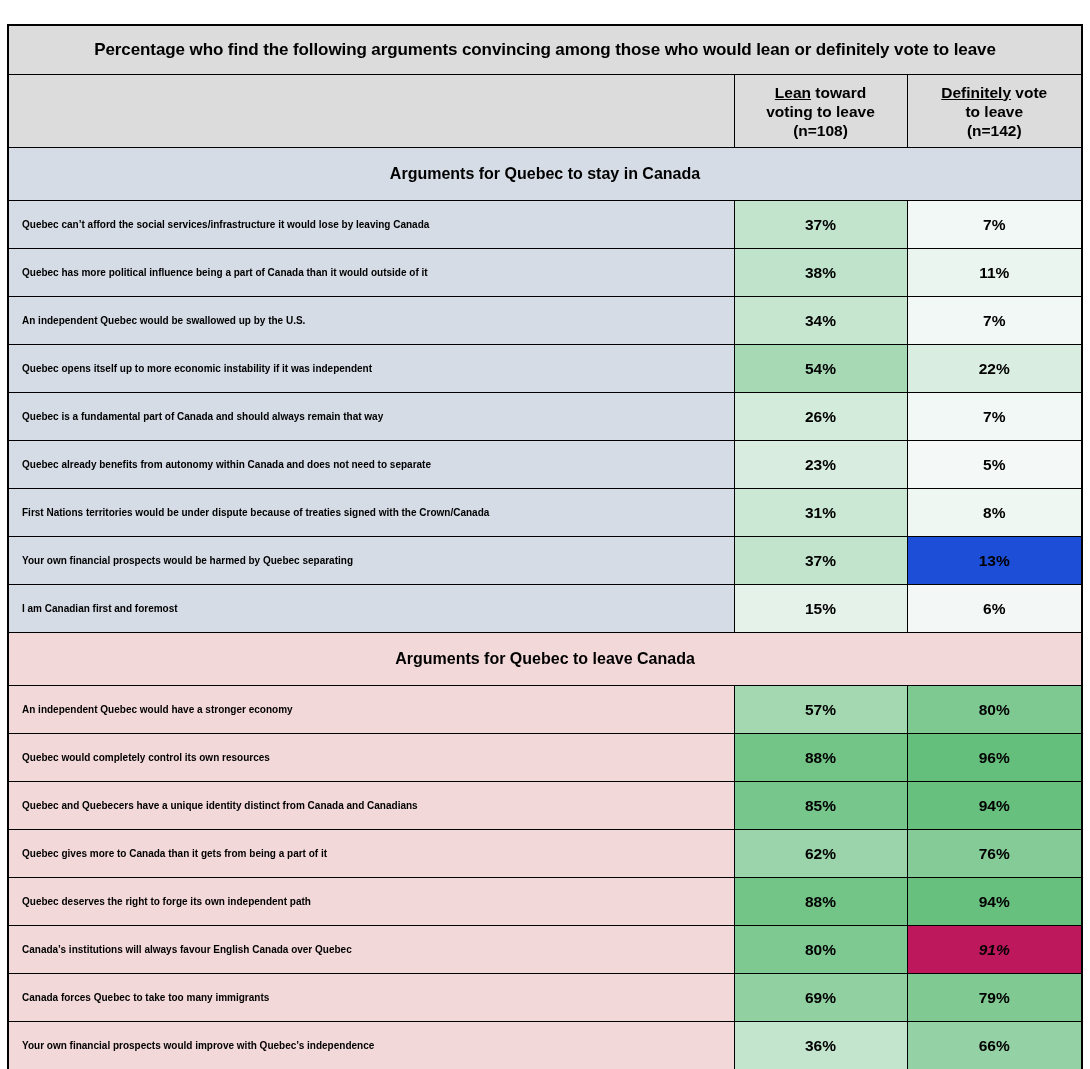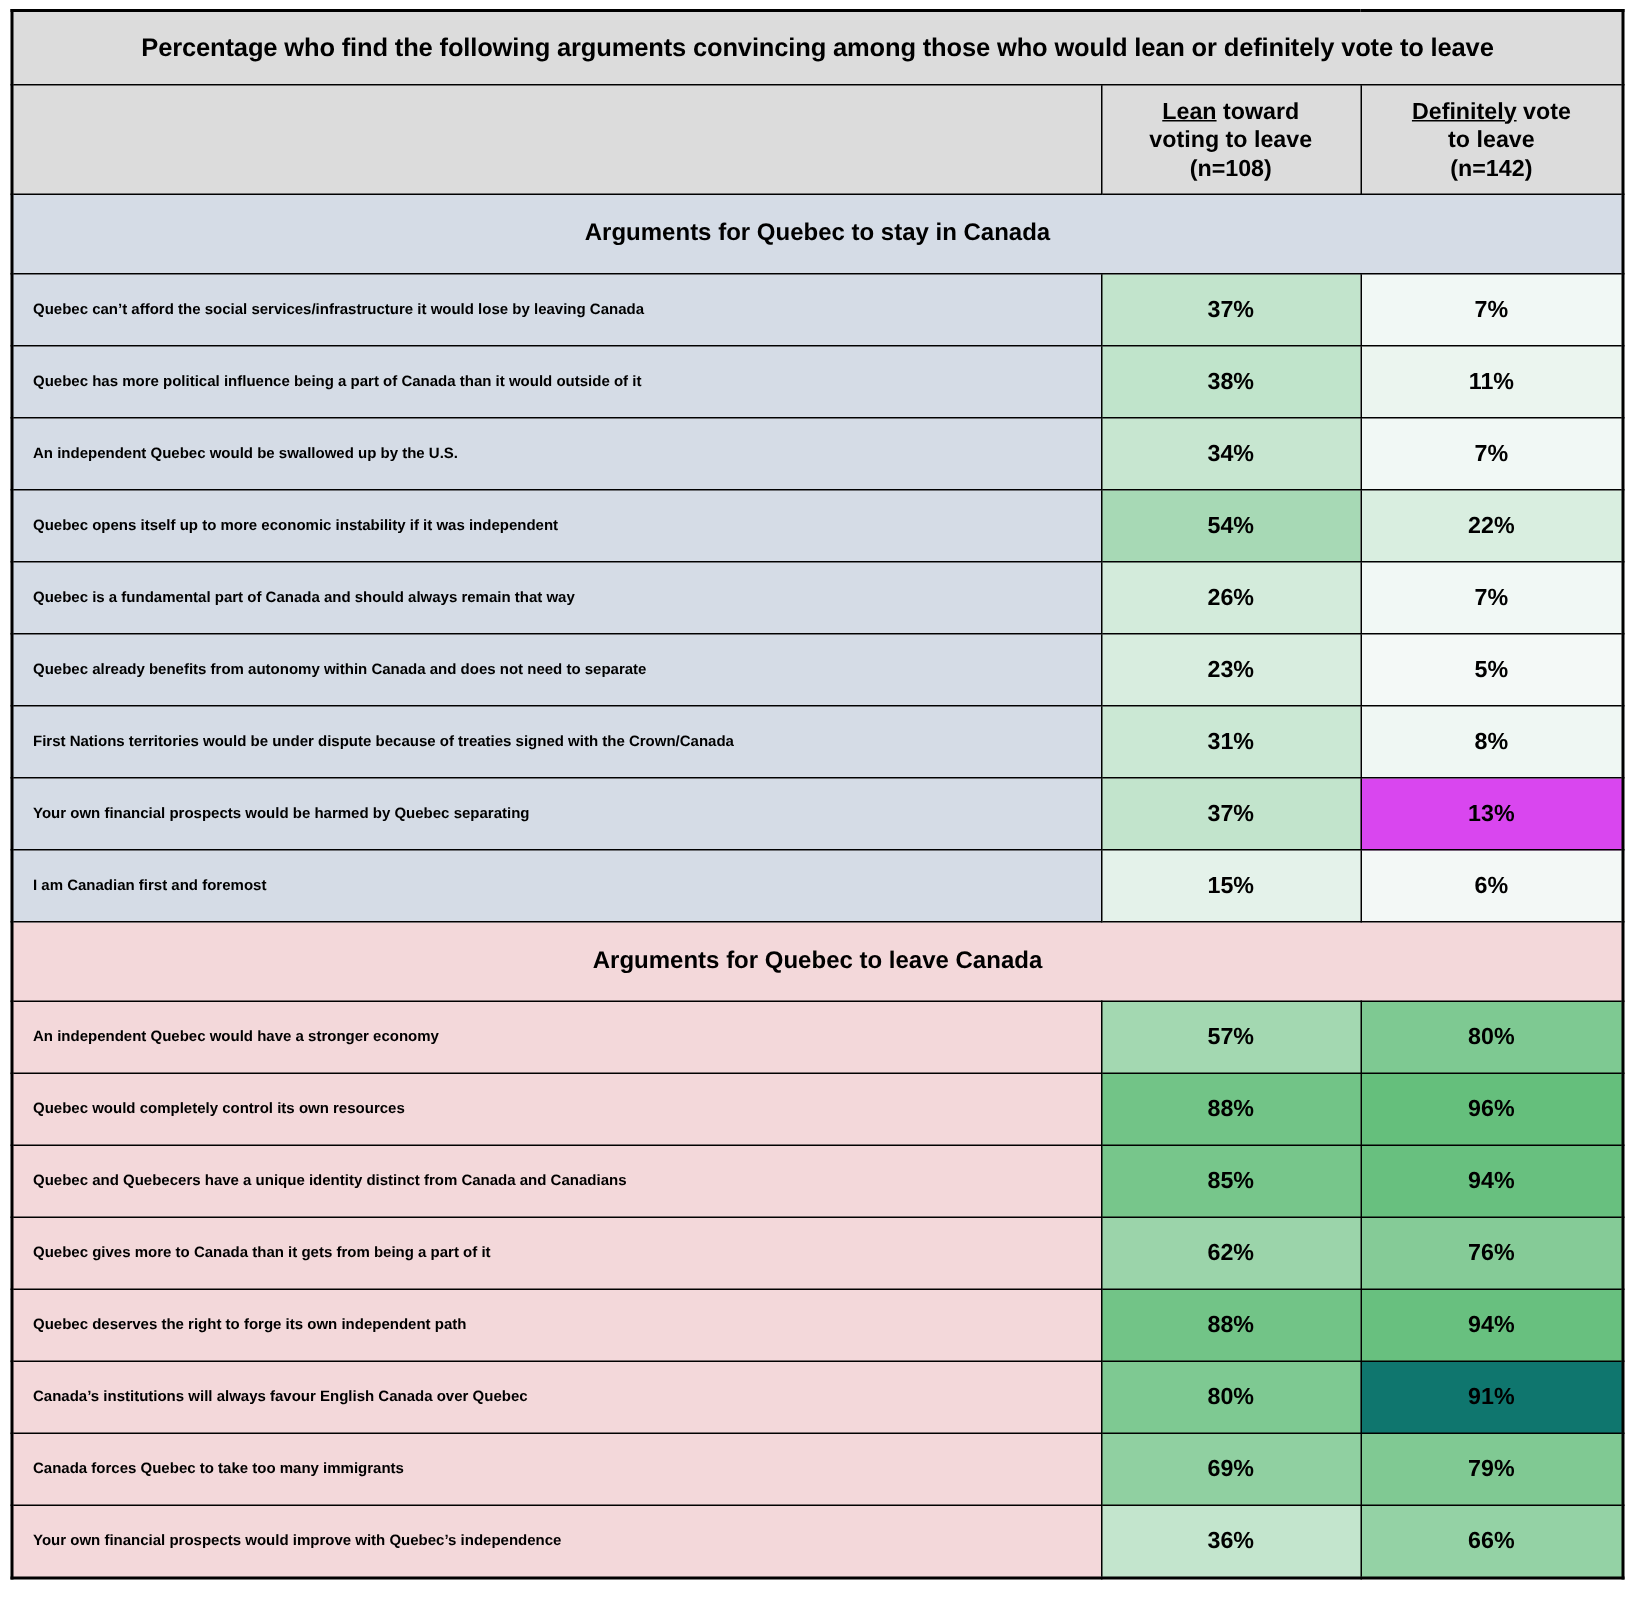--- a/index.html
+++ b/index.html
@@ -11,21 +11,21 @@
     width: 1090px;
     height: 1069px;
     font-family: "Liberation Sans", sans-serif;
     -webkit-font-smoothing: antialiased;
   }
 
   #table-wrap {
     box-sizing: border-box;
     width: 1090px;
     height: 1069px;
-    padding: 6px 7px 7px 7px;
+    padding: 24px 7px 7px 7px;
   }
 
   table.poll-table {
     width: 1076px;
     border-collapse: collapse;
     table-layout: fixed;
     border: 2px solid #000000;
   }
 
   table.poll-table td {
@@ -157,21 +157,21 @@
           <td class="val" style="background: rgb(244, 249, 247);">5%</td>
         </tr>
         <tr>
           <td class="arg arg-stay">First Nations territories would be under dispute because of treaties signed with the Crown/Canada</td>
           <td class="val" style="background: rgb(203, 232, 212);">31%</td>
           <td class="val" style="background: rgb(239, 247, 243);">8%</td>
         </tr>
         <tr>
           <td class="arg arg-stay">Your own financial prospects would be harmed by Quebec separating</td>
           <td class="val" style="background: rgb(194, 228, 204);">37%</td>
-          <td class="val" style="background: #d946ef;">13%</td>
+          <td class="val" style="background: #1d4ed8;">13%</td>
         </tr>
         <tr>
           <td class="arg arg-stay">I am Canadian first and foremost</td>
           <td class="val" style="background: rgb(228, 242, 234);">15%</td>
           <td class="val" style="background: rgb(243, 248, 246);">6%</td>
         </tr>
         <tr>
           <td class="section-cell section-leave" colspan="3">Arguments for Quebec to leave Canada</td>
         </tr>
         <tr>
@@ -195,21 +195,21 @@
           <td class="val" style="background: rgb(133, 203, 151);">76%</td>
         </tr>
         <tr>
           <td class="arg arg-leave">Quebec deserves the right to forge its own independent path</td>
           <td class="val" style="background: rgb(114, 196, 135);">88%</td>
           <td class="val" style="background: rgb(104, 192, 127);">94%</td>
         </tr>
         <tr>
           <td class="arg arg-leave">Canada’s institutions will always favour English Canada over Quebec</td>
           <td class="val" style="background: rgb(126, 201, 146);">80%</td>
-          <td class="val" style="background: #0f766e;">91%</td>
+          <td class="val" style="background: #be185d; font-style: italic;">91%</td>
         </tr>
         <tr>
           <td class="arg arg-leave">Canada forces Quebec to take too many immigrants</td>
           <td class="val" style="background: rgb(144, 208, 161);">69%</td>
           <td class="val" style="background: rgb(128, 201, 147); margin-top: 40px;">79%</td>
         </tr>
         <tr>
           <td class="arg arg-leave">Your own financial prospects would improve with Quebec’s independence</td>
           <td class="val" style="background: rgb(195, 229, 205);">36%</td>
           <td class="val" style="background: rgb(148, 210, 165);">66%</td>

